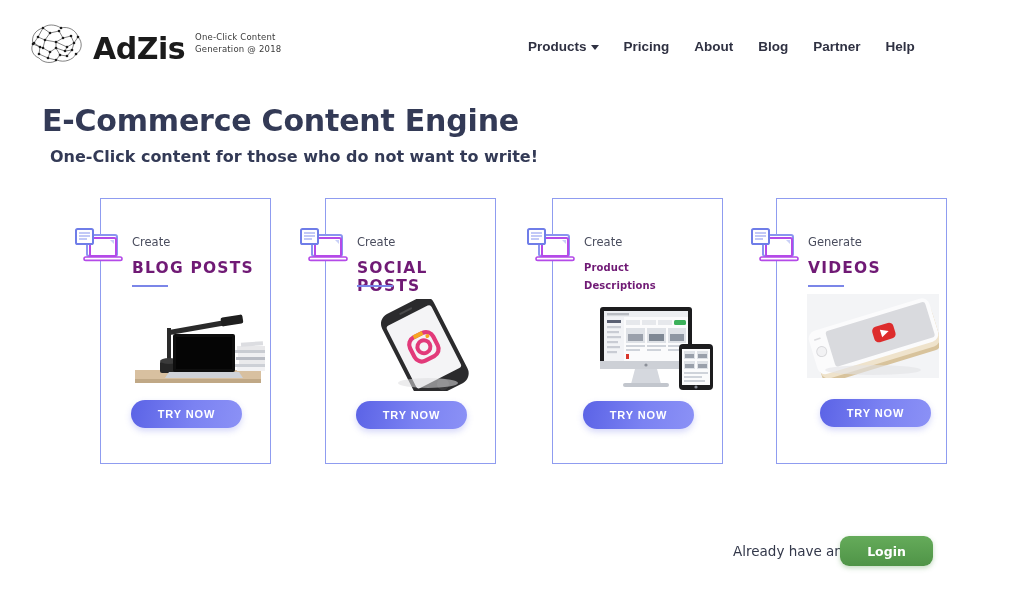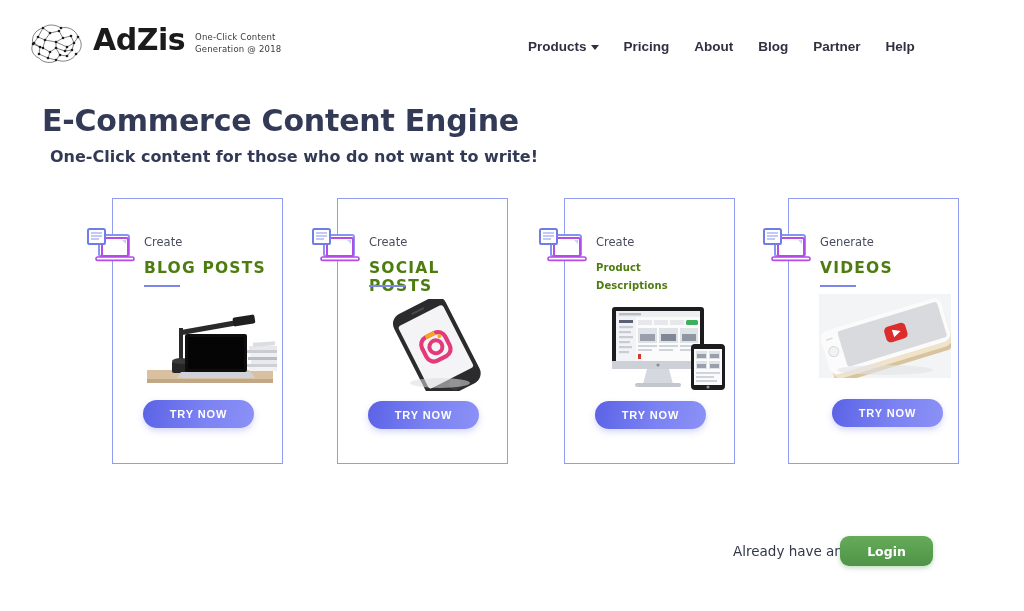--- a/index.html
+++ b/index.html
@@ -5,43 +5,43 @@
   html,body{margin:0;padding:0;}
   body{
     width:1024px;height:611px;overflow:hidden;
     background:#ffffff;
     font-family:"Liberation Sans", sans-serif;
     color:#3c3f52;
     position:relative;
   }
   
   .header{position:absolute;left:0;top:0;width:1024px;height:95px;}
-  .brand{position:absolute;left:28px;top:22px;display:flex;align-items:flex-start;gap:7px;}
+  .brand{position:absolute;left:28px;top:22px;display:flex;align-items:flex-end;gap:7px;}
   .brand-logo{width:58px;height:44px;display:block;}
   .brand-name{font-size:30px;font-weight:bold;letter-spacing:-0.5px;color:#1b1b1b;font-family:"DejaVu Sans", sans-serif;}
   .tagline{position:absolute;left:195px;top:31px;font-size:8.5px;line-height:12px;color:#3a3a3a;font-family:"DejaVu Sans", sans-serif;letter-spacing:.2px;}
   .nav{position:absolute;left:528px;top:39px;display:flex;align-items:center;gap:25px;font-size:13.5px;color:#2f3142;font-weight:600;}
   .nav a{color:#2f3142;text-decoration:none;white-space:nowrap;}
   .nav .caret{display:inline-block;margin-left:4px;width:0;height:0;border-left:4px solid transparent;border-right:4px solid transparent;border-top:5px solid #2f3142;vertical-align:middle;}
   .cta{
     position:absolute;left:810px;top:31px;width:155px;height:33px;border-radius:17px;
     background:linear-gradient(100deg,#5b63e6 0%,#7e86f5 60%,#8f95f7 100%);
     color:#fff;font-size:12.5px;font-weight:bold;letter-spacing:1.1px;
     display:flex;align-items:center;justify-content:center;border:none;cursor:pointer;
     box-shadow:0 3px 7px rgba(90,99,230,.28);
   }
   
   .hero-title{position:absolute;left:42px;top:103px;font-size:30px;font-weight:bold;color:#333a56;letter-spacing:-.2px;font-family:"DejaVu Sans", sans-serif;}
   .hero-sub{position:absolute;left:50px;top:147px;font-size:16px;font-weight:bold;color:#333a56;font-family:"DejaVu Sans", sans-serif;}
   
-  .cards{position:absolute;left:12px;top:0;width:844px;height:611px;}
+  .cards{position:absolute;left:0;top:0;width:844px;height:611px;}
   .card{position:absolute;top:198px;width:171px;height:266px;border:1.3px solid #8f9cf0;background:#fff;box-sizing:border-box;}
   .card-icon{position:absolute;left:-27px;top:28px;width:52px;height:40px;}
   .card-kicker{position:absolute;left:31px;top:36px;font-size:11.5px;color:#4a4d5e;font-family:"DejaVu Sans", sans-serif;}
-  .card-title{position:absolute;left:31px;top:60px;font-size:15.5px;font-weight:bold;letter-spacing:1.2px;color:#4d7c0f;font-family:"DejaVu Sans", sans-serif;line-height:18px;}
+  .card-title{position:absolute;left:31px;top:60px;font-size:15.5px;font-weight:bold;letter-spacing:1.2px;color:#701a75;font-family:"DejaVu Sans", sans-serif;line-height:18px;}
   .card-title.wrap{letter-spacing:.1px;font-size:10px;white-space:pre-line;}
   .card-rule{position:absolute;left:31px;top:86px;width:36px;height:2px;background:#7b86e8;}
   .card-photo{position:absolute;overflow:hidden;}
   .try-btn{
     position:absolute;width:111px;height:28px;border-radius:15px;
     background:linear-gradient(100deg,#5b63e6 0%,#7b82f2 55%,#8b91f6 100%);
     color:#fff;font-size:11px;font-weight:bold;letter-spacing:.9px;
     display:flex;align-items:center;justify-content:center;border:none;cursor:pointer;
     box-shadow:0 3px 6px rgba(90,99,230,.25);
   }

